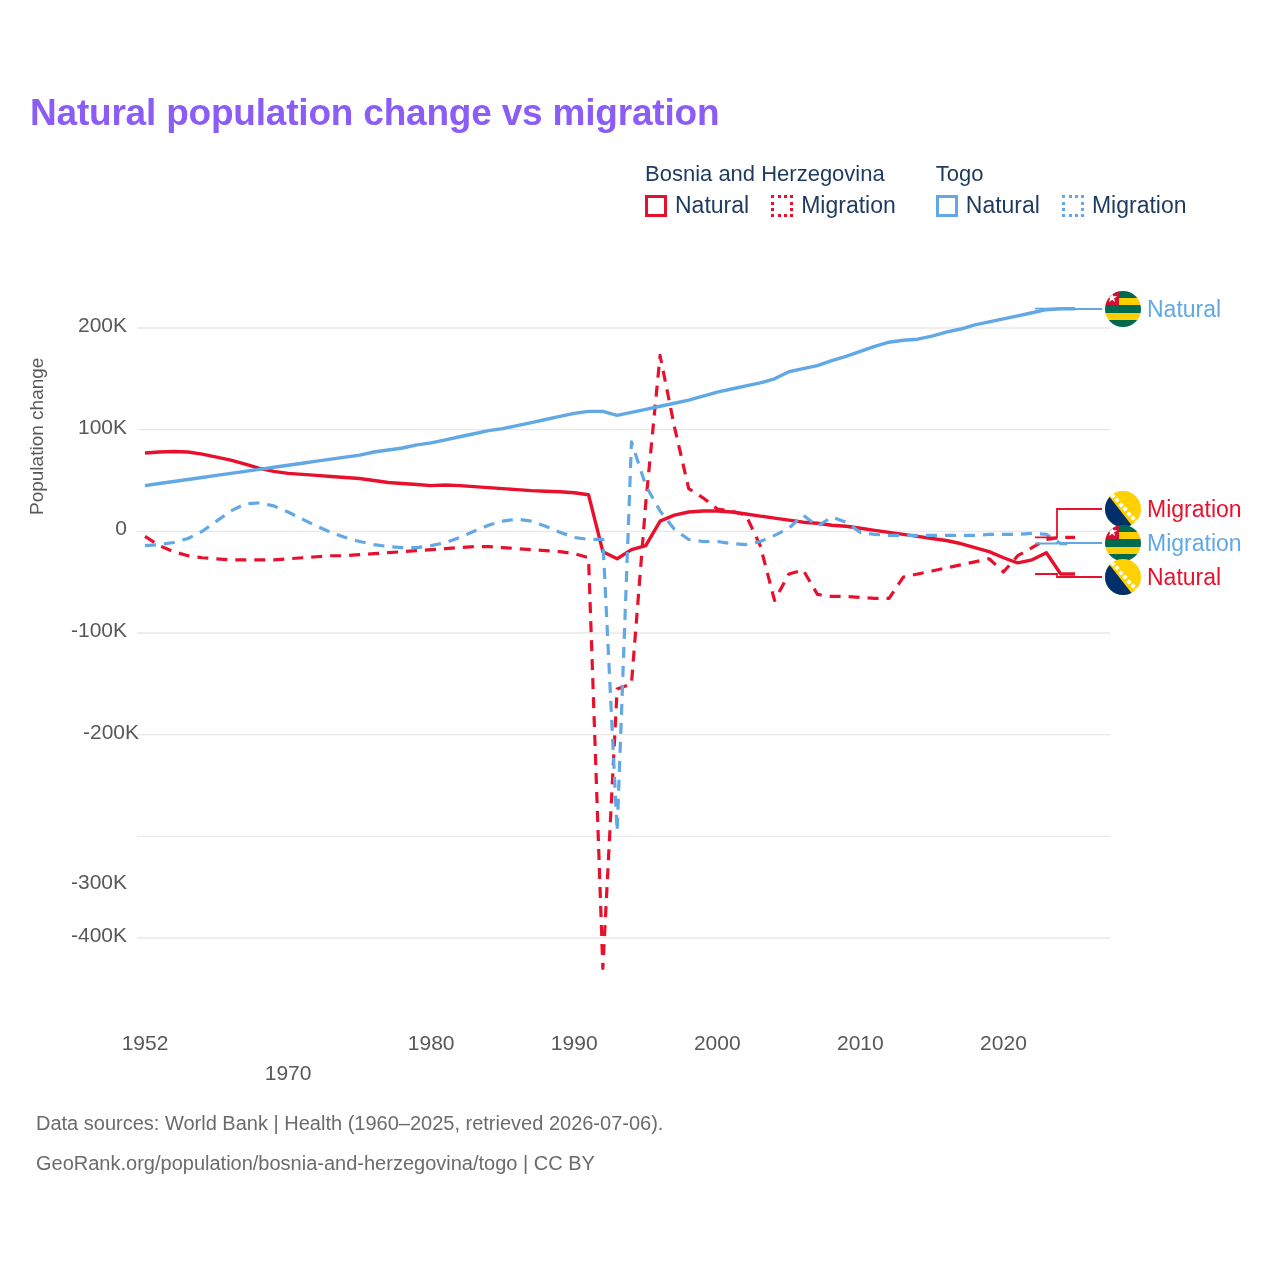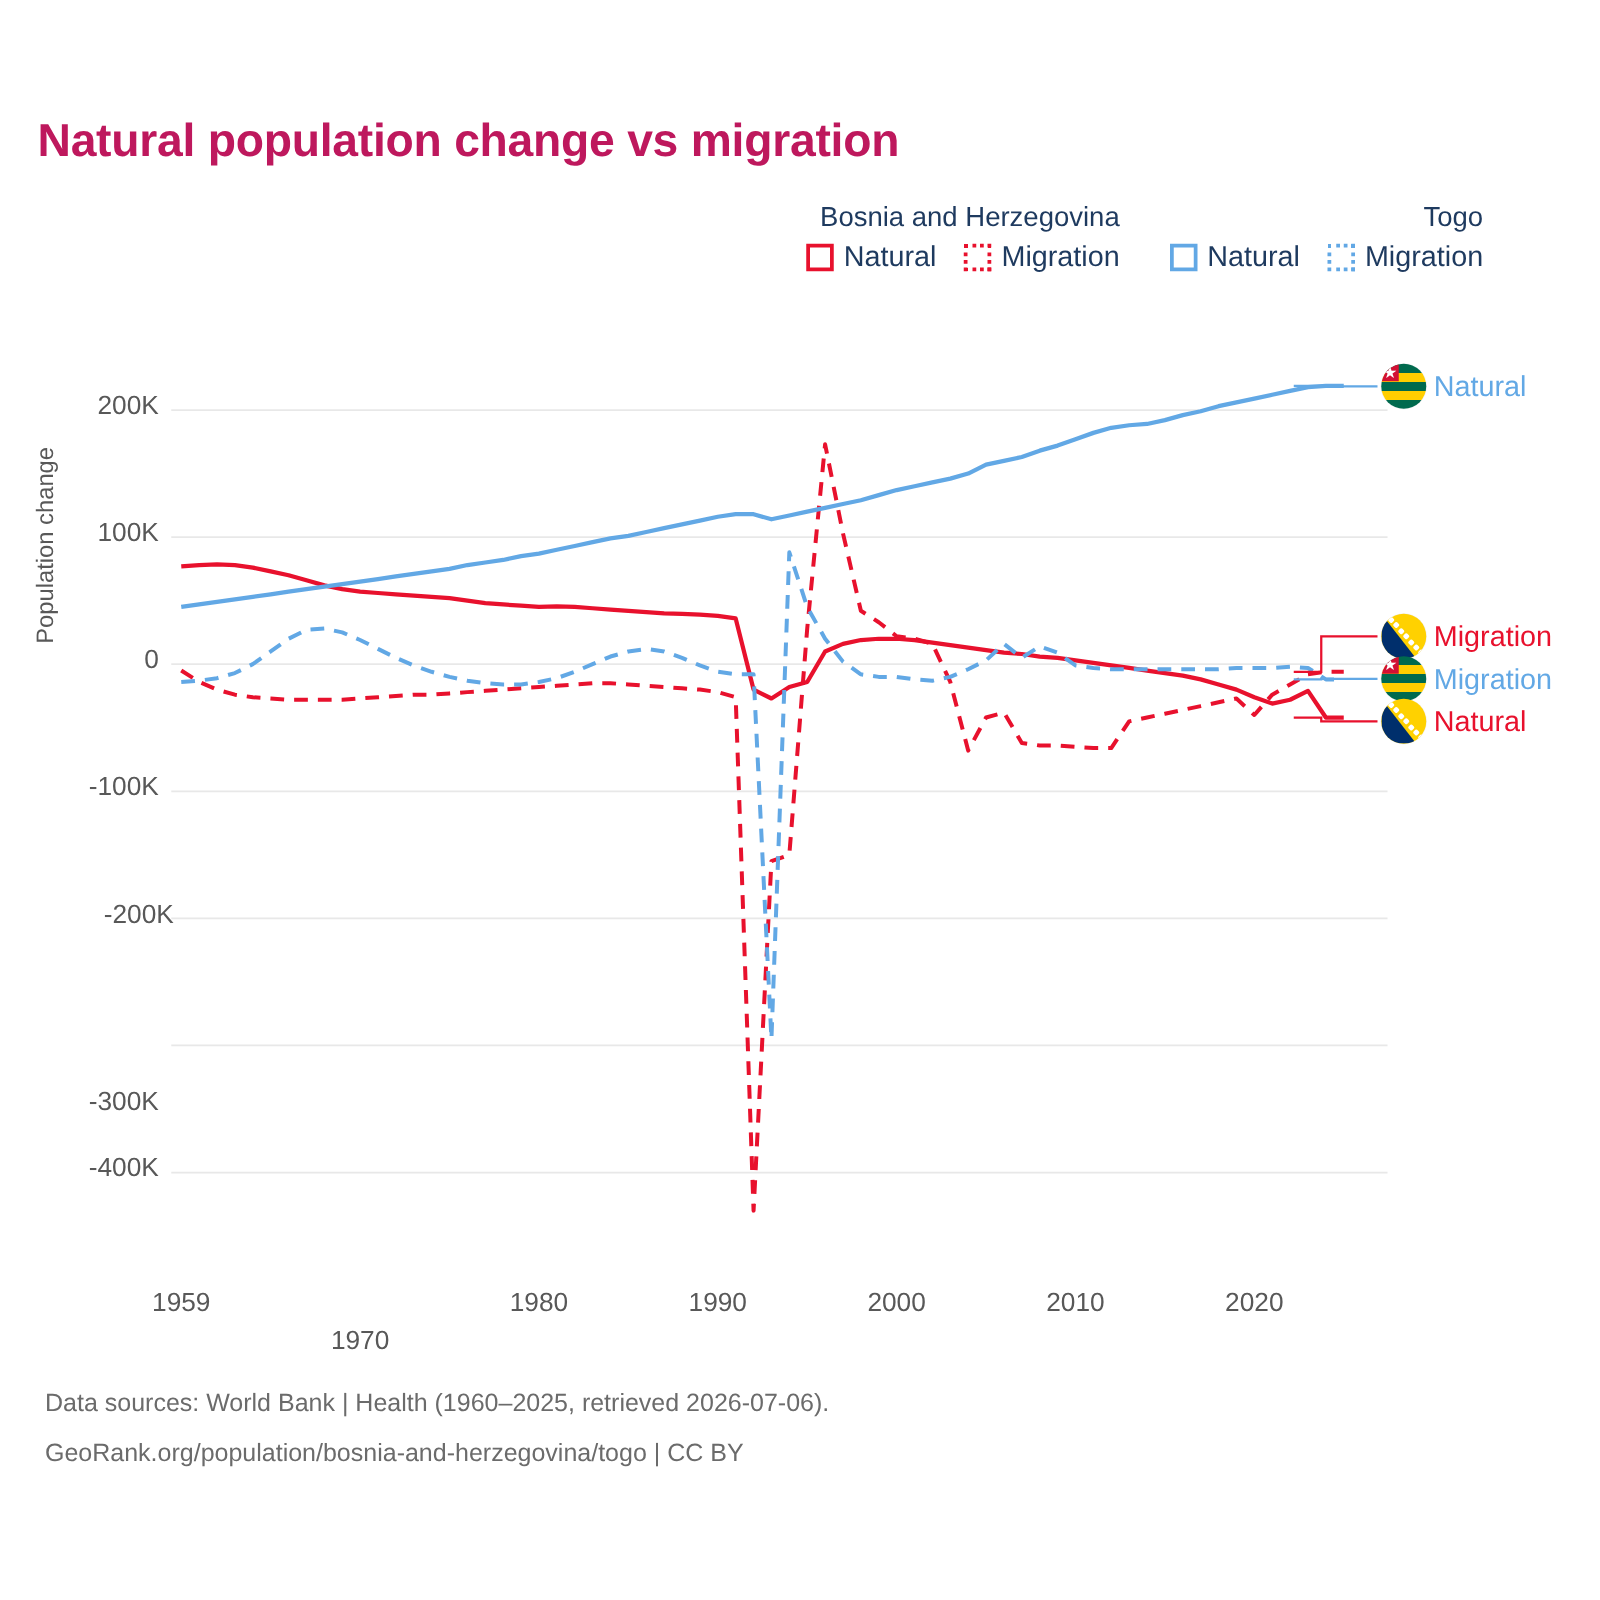--- a/index.html
+++ b/index.html
@@ -6,30 +6,30 @@
   body{
     width:1280px;height:1280px;
     background:#ffffff;
     font-family:"Liberation Sans", sans-serif;
     overflow:hidden;
     position:relative;
   }
 
   .title{
     position:absolute;left:30px;top:92px;
-    font-size:37px;font-weight:bold;color:#be185d;
+    font-size:37px;font-weight:bold;color:#8b5cf6;
     letter-spacing:-0.2px;white-space:nowrap;
   }
 
   
   .legend{
     position:absolute;left:645px;top:162px;
     display:flex;flex-direction:row;gap:40px;align-items:flex-start;
   }
-  .legend-group{display:flex;flex-direction:column;gap:6px;text-align:right;}
+  .legend-group{display:flex;flex-direction:column;gap:6px;}
   .legend-country{
     font-size:22px;color:#1e3a5f;white-space:nowrap;line-height:1.1;
   }
   .legend-rows{display:flex;flex-direction:row;gap:22px;align-items:center;}
   .legend-item{display:flex;flex-direction:row;gap:8px;align-items:center;}
   .legend-swatch{
     width:22px;height:22px;background:transparent;box-sizing:border-box;
   }
   .sw-solid-red{border:3px solid #e8112d;}
   .sw-dot-red{border:3px dotted #e8112d;}
@@ -169,21 +169,21 @@
   <div id="yticks">
       <div class="ytick" style="left: 0px; width: 127px; top: 313px;">200K</div>
       <div class="ytick" style="left: 0px; width: 127px; top: 414.667px; text-align: right;">100K</div>
       <div class="ytick" style="left: 0px; width: 127px; top: 516.333px;">0</div>
       <div class="ytick" style="left: 0px; width: 127px; top: 618px;">-100K</div>
       <div class="ytick" style="left: 0px; width: 127px; top: 719.667px; margin-left: 12px;">-200K</div>
       <div class="ytick" style="left: 0px; width: 127px; top: 870px;">-300K</div>
       <div class="ytick" style="left: 0px; width: 127px; top: 923px;">-400K</div>
     </div>
   <div id="xticks">
-      <div class="xtick" style="left: 85px; width: 120px; top: 1031px;">1959</div>
+      <div class="xtick" style="left: 85px; width: 120px; top: 1031px;">1952</div>
       <div class="xtick" style="left: 228.077px; width: 120px; top: 1061px;">1970</div>
       <div class="xtick" style="left: 371.154px; width: 120px; top: 1031px;">1980</div>
       <div class="xtick" style="left: 514.231px; width: 120px; top: 1031px;">1990</div>
       <div class="xtick" style="left: 657.308px; width: 120px; top: 1031px;">2000</div>
       <div class="xtick" style="left: 800.385px; width: 120px; top: 1031px;">2010</div>
       <div class="xtick" style="left: 943.462px; width: 120px; top: 1031px;">2020</div>
     </div>
 </div>
 
 <div id="endlabels">

